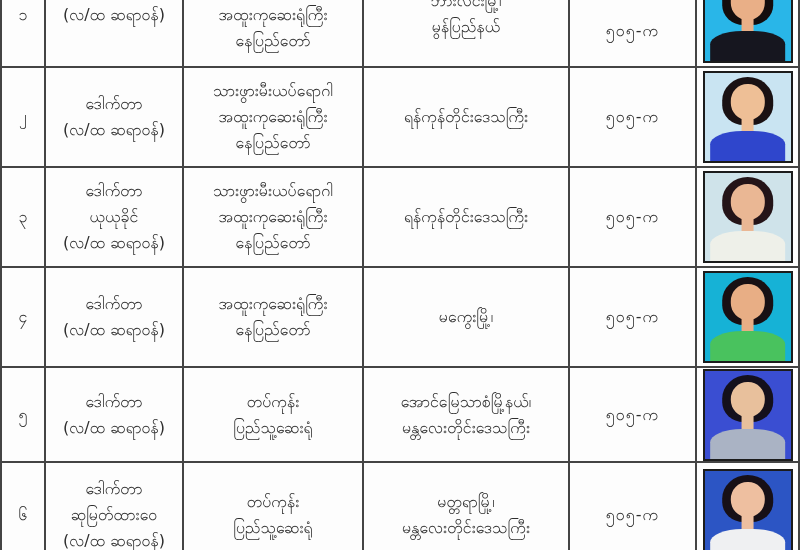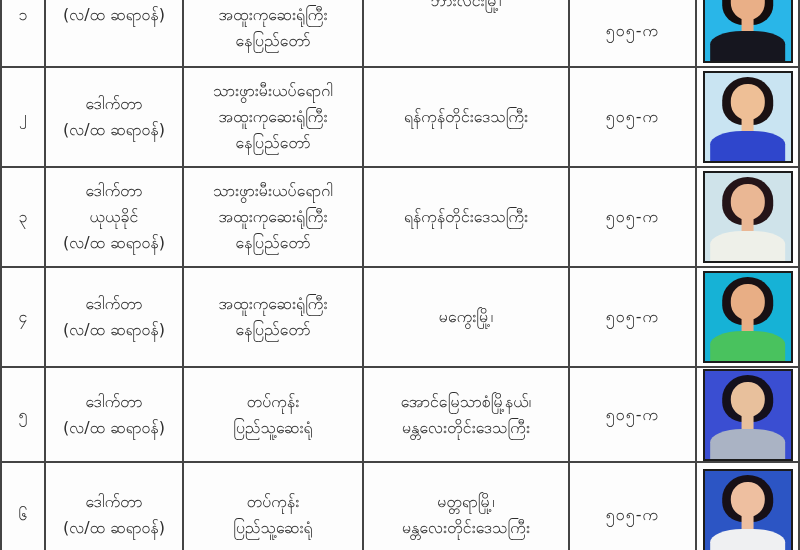--- a/index.html
+++ b/index.html
@@ -61,20 +61,21 @@
       </div>
       <div class="cell c-name">
         <span class="ln">(လ/ထ ဆရာဝန်)</span>
       </div>
       <div class="cell c-hosp">
         <span class="ln">အထူးကုဆေးရုံကြီး</span>
         <span class="ln">နေပြည်တော်</span>
       </div>
       <div class="cell c-loc">
         <span class="ln">ဘားလင်းမြို့၊</span>
+        <span class="ln">မွန်ပြည်နယ်</span>
       </div>
       <div class="cell c-code">
         <span class="ln">၅၀၅-က</span>
       </div>
       <div class="cell c-photo">
         <div class="photo" style="--bg: #29b6e8; --shirt: #16161f; --hair: #140d0d; --skin: #e9af87;">
           <div class="hair"></div>
           <div class="face"></div>
           <div class="neck"></div>
           <div class="torso"></div>
@@ -197,20 +198,21 @@
         </div>
       </div>
     </div>
 
     <div class="row r6">
       <div class="cell c-no">
         <span class="ln">၆</span>
       </div>
       <div class="cell c-name">
         <span class="ln">ဒေါက်တာ</span>
+        <span class="ln">ဆုမြတ်ထားဝေ</span>
         <span class="ln">(လ/ထ ဆရာဝန်)</span>
       </div>
       <div class="cell c-hosp">
         <span class="ln">တပ်ကုန်း</span>
         <span class="ln">ပြည်သူ့ဆေးရုံ</span>
       </div>
       <div class="cell c-loc">
         <span class="ln">မတ္တရာမြို့၊</span>
         <span class="ln">မန္တလေးတိုင်းဒေသကြီး</span>
       </div>

